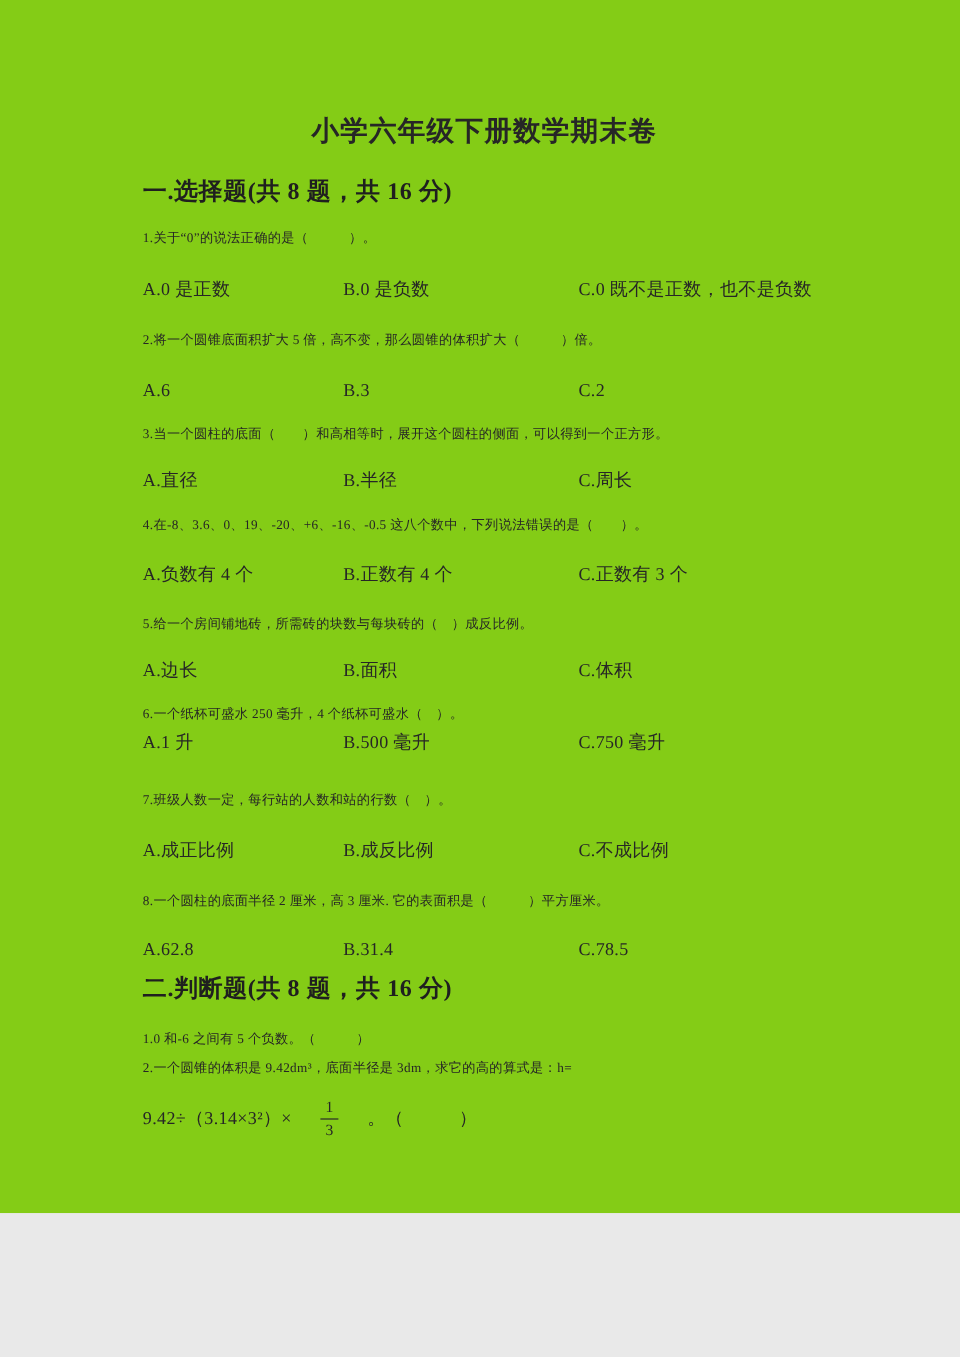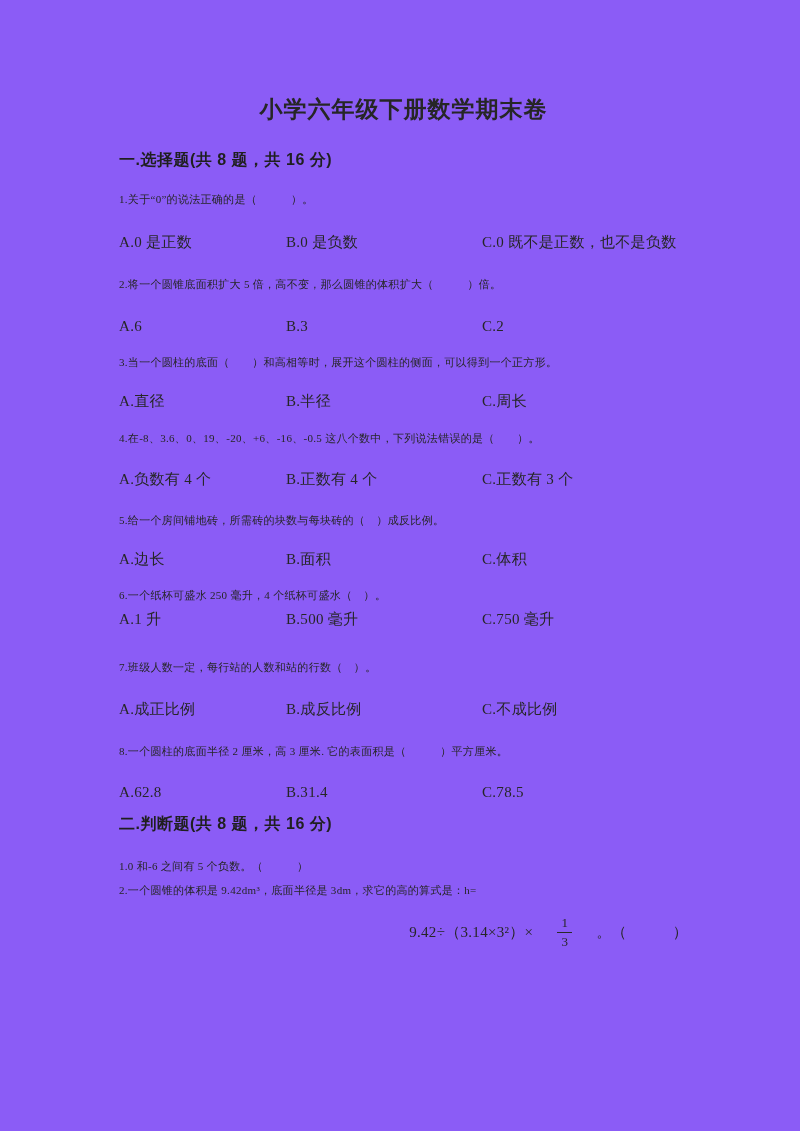--- a/index.html
+++ b/index.html
@@ -1,43 +1,43 @@
 <!DOCTYPE html>
 <html><head>
 <meta charset="utf-8">
 <style>
   html,body{margin:0;padding:0;background:#e9e9e9;}
   .page{
-    width:800px;height:1131px;background:#8b5cf6;margin:0 auto;
+    width:800px;height:1011px;background:#84cc16;margin:0 auto;
     box-sizing:border-box;padding:95px 112px 0 119px;
     font-family:"Liberation Serif","DejaVu Serif",serif;
     color:#262626;overflow:hidden;
   }
   .title{
     font-size:23px;font-weight:700;text-align:center;
     line-height:30px;margin:0;letter-spacing:1px;
   }
   .sec-heading{
-    font-size:16px;font-weight:700;line-height:20px;margin:0;
-    font-family:Liberation Sans, sans-serif;
+    font-size:20px;font-weight:700;line-height:20px;margin:0;
+    font-family:Liberation Serif, serif;
     letter-spacing:0.5px;color:#1f1f1f;
   }
   .q{font-size:11px;line-height:24px;margin:0;letter-spacing:0.3px;font-family:Liberation Serif, serif;}
   .opts{
     display:grid;grid-template-columns:167px 196px 1fr;
     font-size:15px;line-height:24px;letter-spacing:0.3px;font-family:Liberation Serif, serif;
   }
   .m0{margin-top:0}.m8{margin-top:8px}.m10{margin-top:10px}
   .m12{margin-top:12px}.m13{margin-top:13px}.m15{margin-top:15px}
   .m16{margin-top:0}.m17{margin-top:17px}.m18{margin-top:18px}
   .m19{margin-top:19px}.m20{margin-top:20px}.m24{margin-top:24px}
   .m25{margin-top:25px}
   .formula{
     display:flex;align-items:center;font-size:15px;
-    height:44px;letter-spacing:0.3px;justify-content:flex-end;
+    height:44px;letter-spacing:0.3px;
   }
   .frac{
     display:inline-block;text-align:center;font-size:13px;
     line-height:1.2;margin:0 24px;
   }
   .frac .num{display:block;border-bottom:1.4px solid #2a2a2a;padding:0 4px 1px;}
   .frac .den{display:block;padding-top:1px;}
 </style>
 </head>
 <body>

